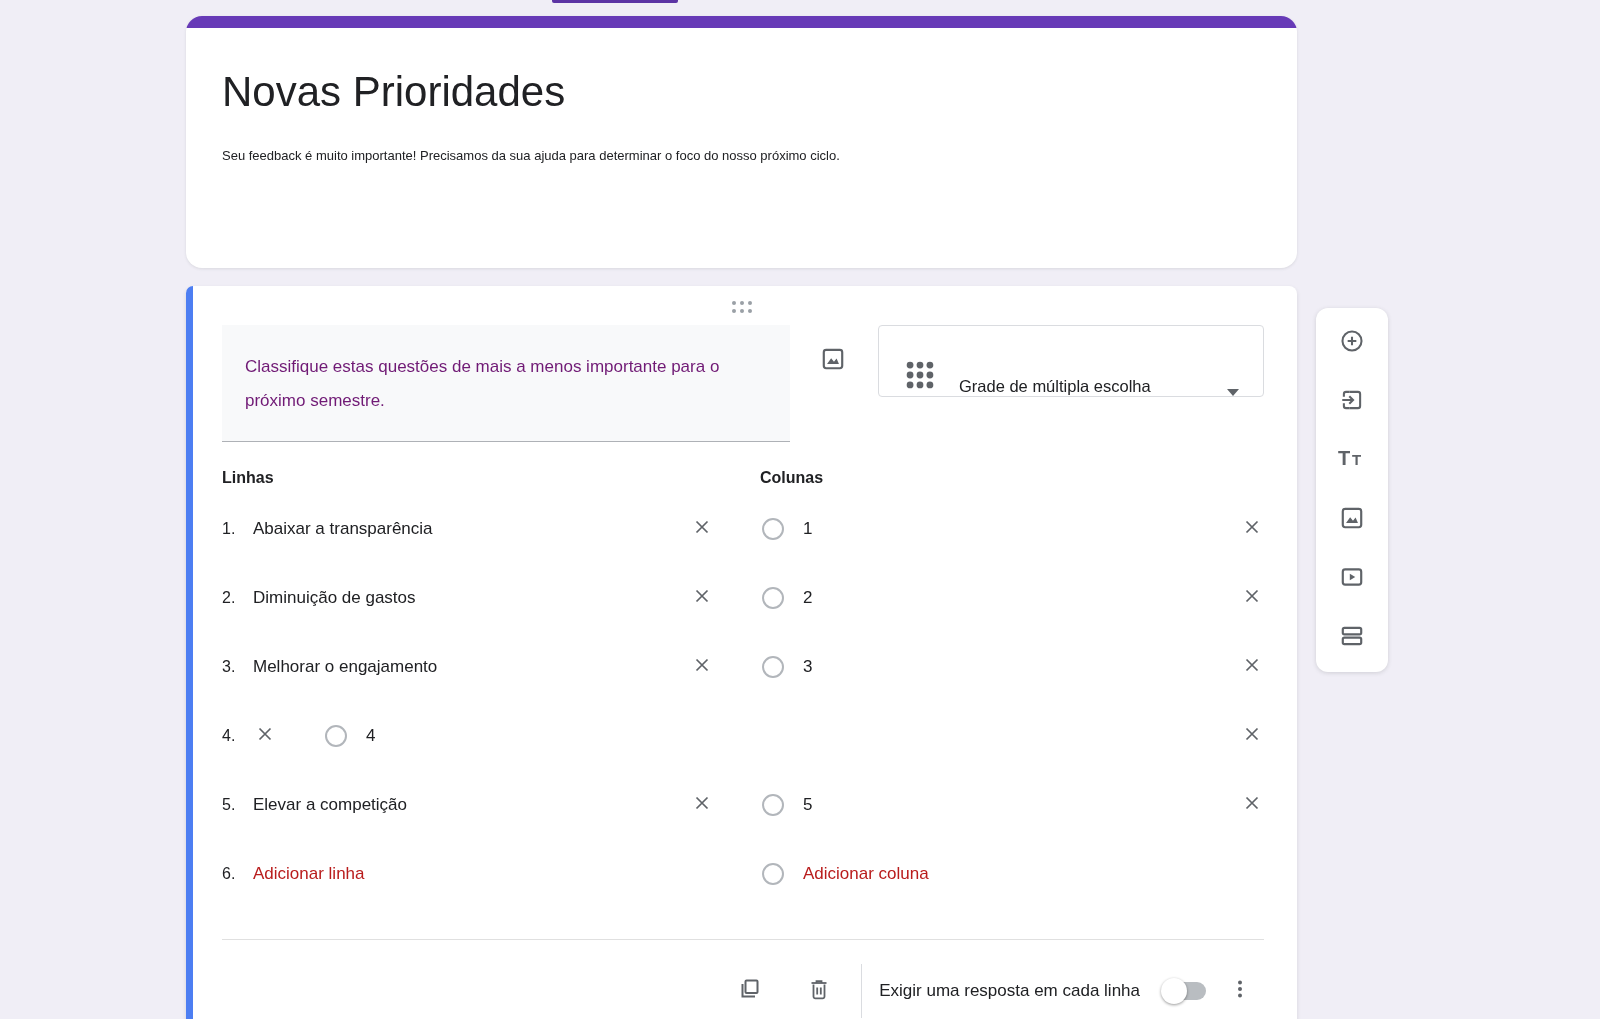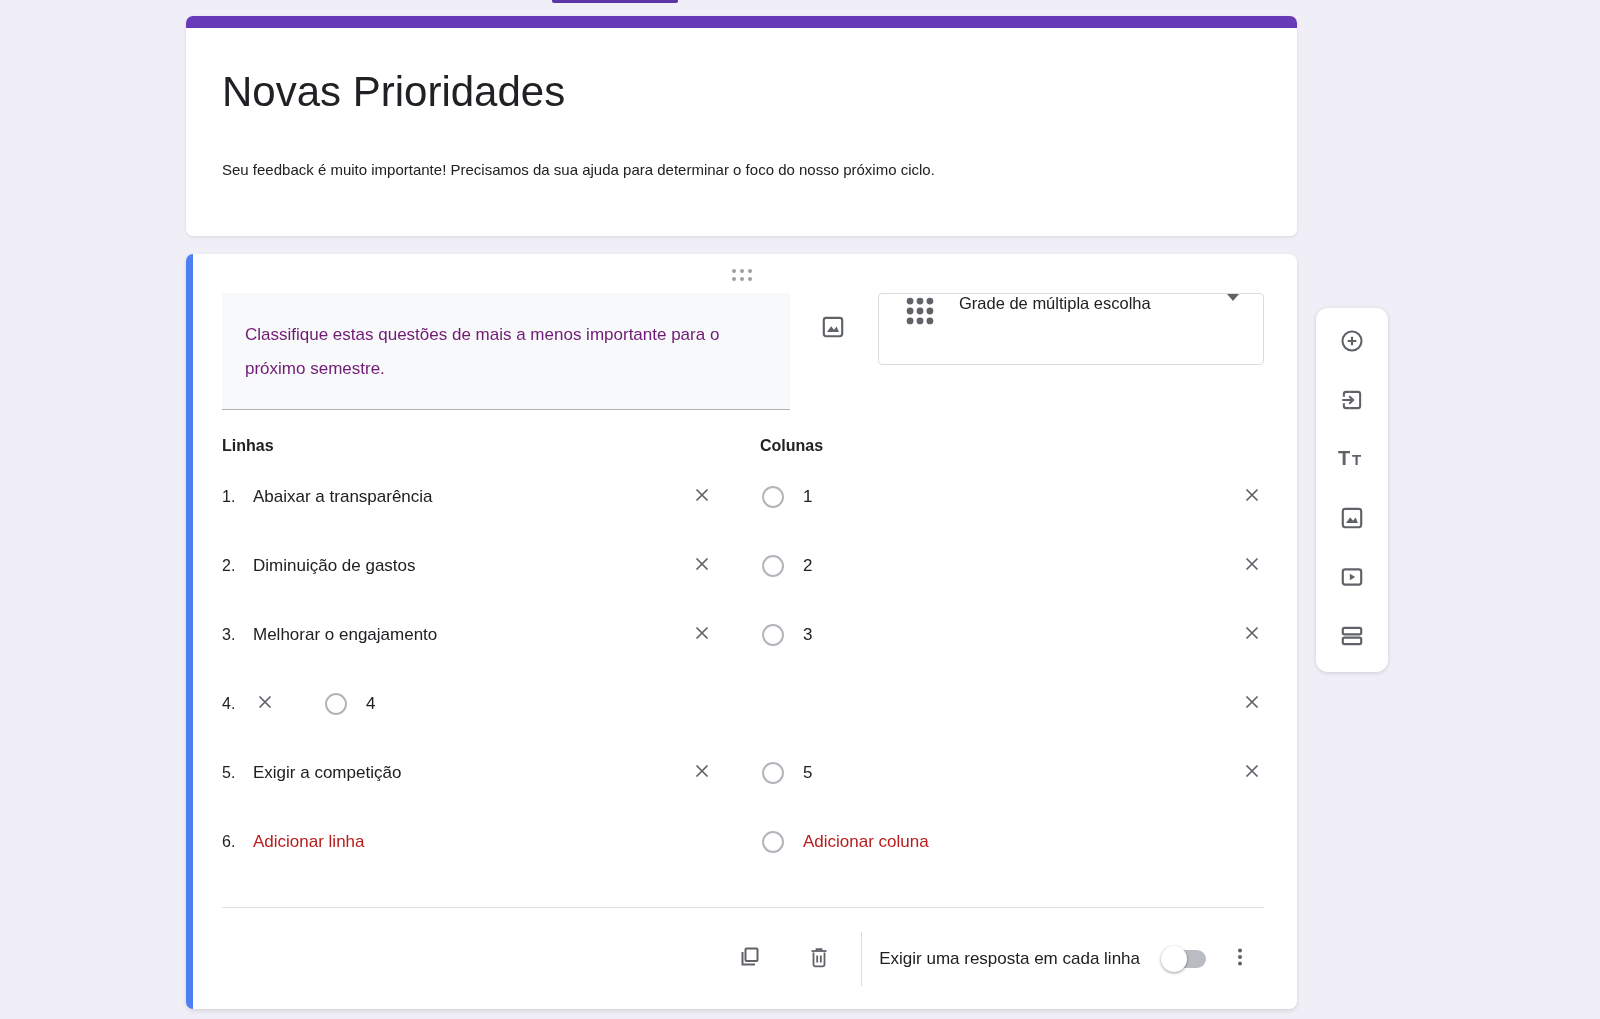--- a/index.html
+++ b/index.html
@@ -13,32 +13,32 @@
     overflow:hidden;
   }
   .top-strip {
     position:absolute; left:552px; top:0; width:126px; height:3px;
     background:#5c34a4; border-radius:0 0 2px 2px;
   }
   .main-col { position:absolute; left:186px; top:16px; width:1111px; }
 
   
   .title-card {
-    background:#fff; border-radius:7px; overflow:hidden;
+    background:#fff; border-radius:16px; overflow:hidden;
     box-shadow:0 1px 3px rgba(60,64,67,.12);
-    height:220px; margin-bottom:18px;
+    height:252px; margin-bottom:18px;
   }
   .title-card .theme-bar { height:12px; background:#673ab7; }
   .title-card .body { padding:40px 36px 0 36px; }
   .form-title {
     font-size:42px; font-weight:400; line-height:48px; margin:0;
     color:#202124;
   }
   .form-description {
-    margin-top:42px; font-size:15px; line-height:24px; color:#202124;
+    margin-top:28px; font-size:13px; line-height:24px; color:#202124;
   }
 
   
   .question-card {
     position:relative; background:#fff; border-radius:8px;
     box-shadow:0 2px 4px rgba(60,64,67,.14);
     height:755px;
   }
   .accent-bar {
     position:absolute; left:0; top:0; bottom:0; width:7px;
@@ -60,21 +60,21 @@
     cursor:text;
   }
   .img-btn {
     margin-left:30px; margin-top:22px; width:26px; height:26px;
     display:flex; align-items:center; justify-content:center; cursor:pointer;
     background:none; border:none; padding:0;
   }
   .type-select {
     margin-left:auto; width:386px; height:72px;
     border:1px solid #dadce0; border-radius:4px; background:#fff;
-    display:flex; align-items:flex-start; padding:0 24px; cursor:pointer;
+    display:flex; align-items:flex-end; padding:0 24px; cursor:pointer;
   }
   .type-select .label { margin-left:22px; font-size:16.5px; color:#202124; flex:1; }
   .caret {
     width:0; height:0; border-left:6px solid transparent;
     border-right:6px solid transparent; border-top:7px solid #5f6368;
   }
 
   
   .grid-section { padding:0 33px 0 36px; margin-top:24px; }
   .grid-headers { display:flex; font-size:16px; font-weight:bold; line-height:24px; }
@@ -266,21 +266,21 @@
           <span class="col-label">4</span>
           <button class="icon-btn">
               <span><svg width="22" height="22" viewBox="0 0 24 24">
                   <path d="M6 6 L18 18 M18 6 L6 18" stroke="#5f6368" stroke-width="1.9" fill="none"></path>
                 </svg></span>
             </button>
         </div>
 
         <div class="grid-row">
           <span class="row-num">5.</span>
-          <span class="row-label">Exigir a competição</span>
+          <span class="row-label">Elevar a competição</span>
           <button class="icon-btn">
               <span><svg width="22" height="22" viewBox="0 0 24 24">
                   <path d="M6 6 L18 18 M18 6 L6 18" stroke="#5f6368" stroke-width="1.9" fill="none"></path>
                 </svg></span>
             </button>
           <span class="gap1"></span>
           <span class="radio-slot">
               <span class="radio"></span>
             </span>
           <span class="col-label">5</span>

